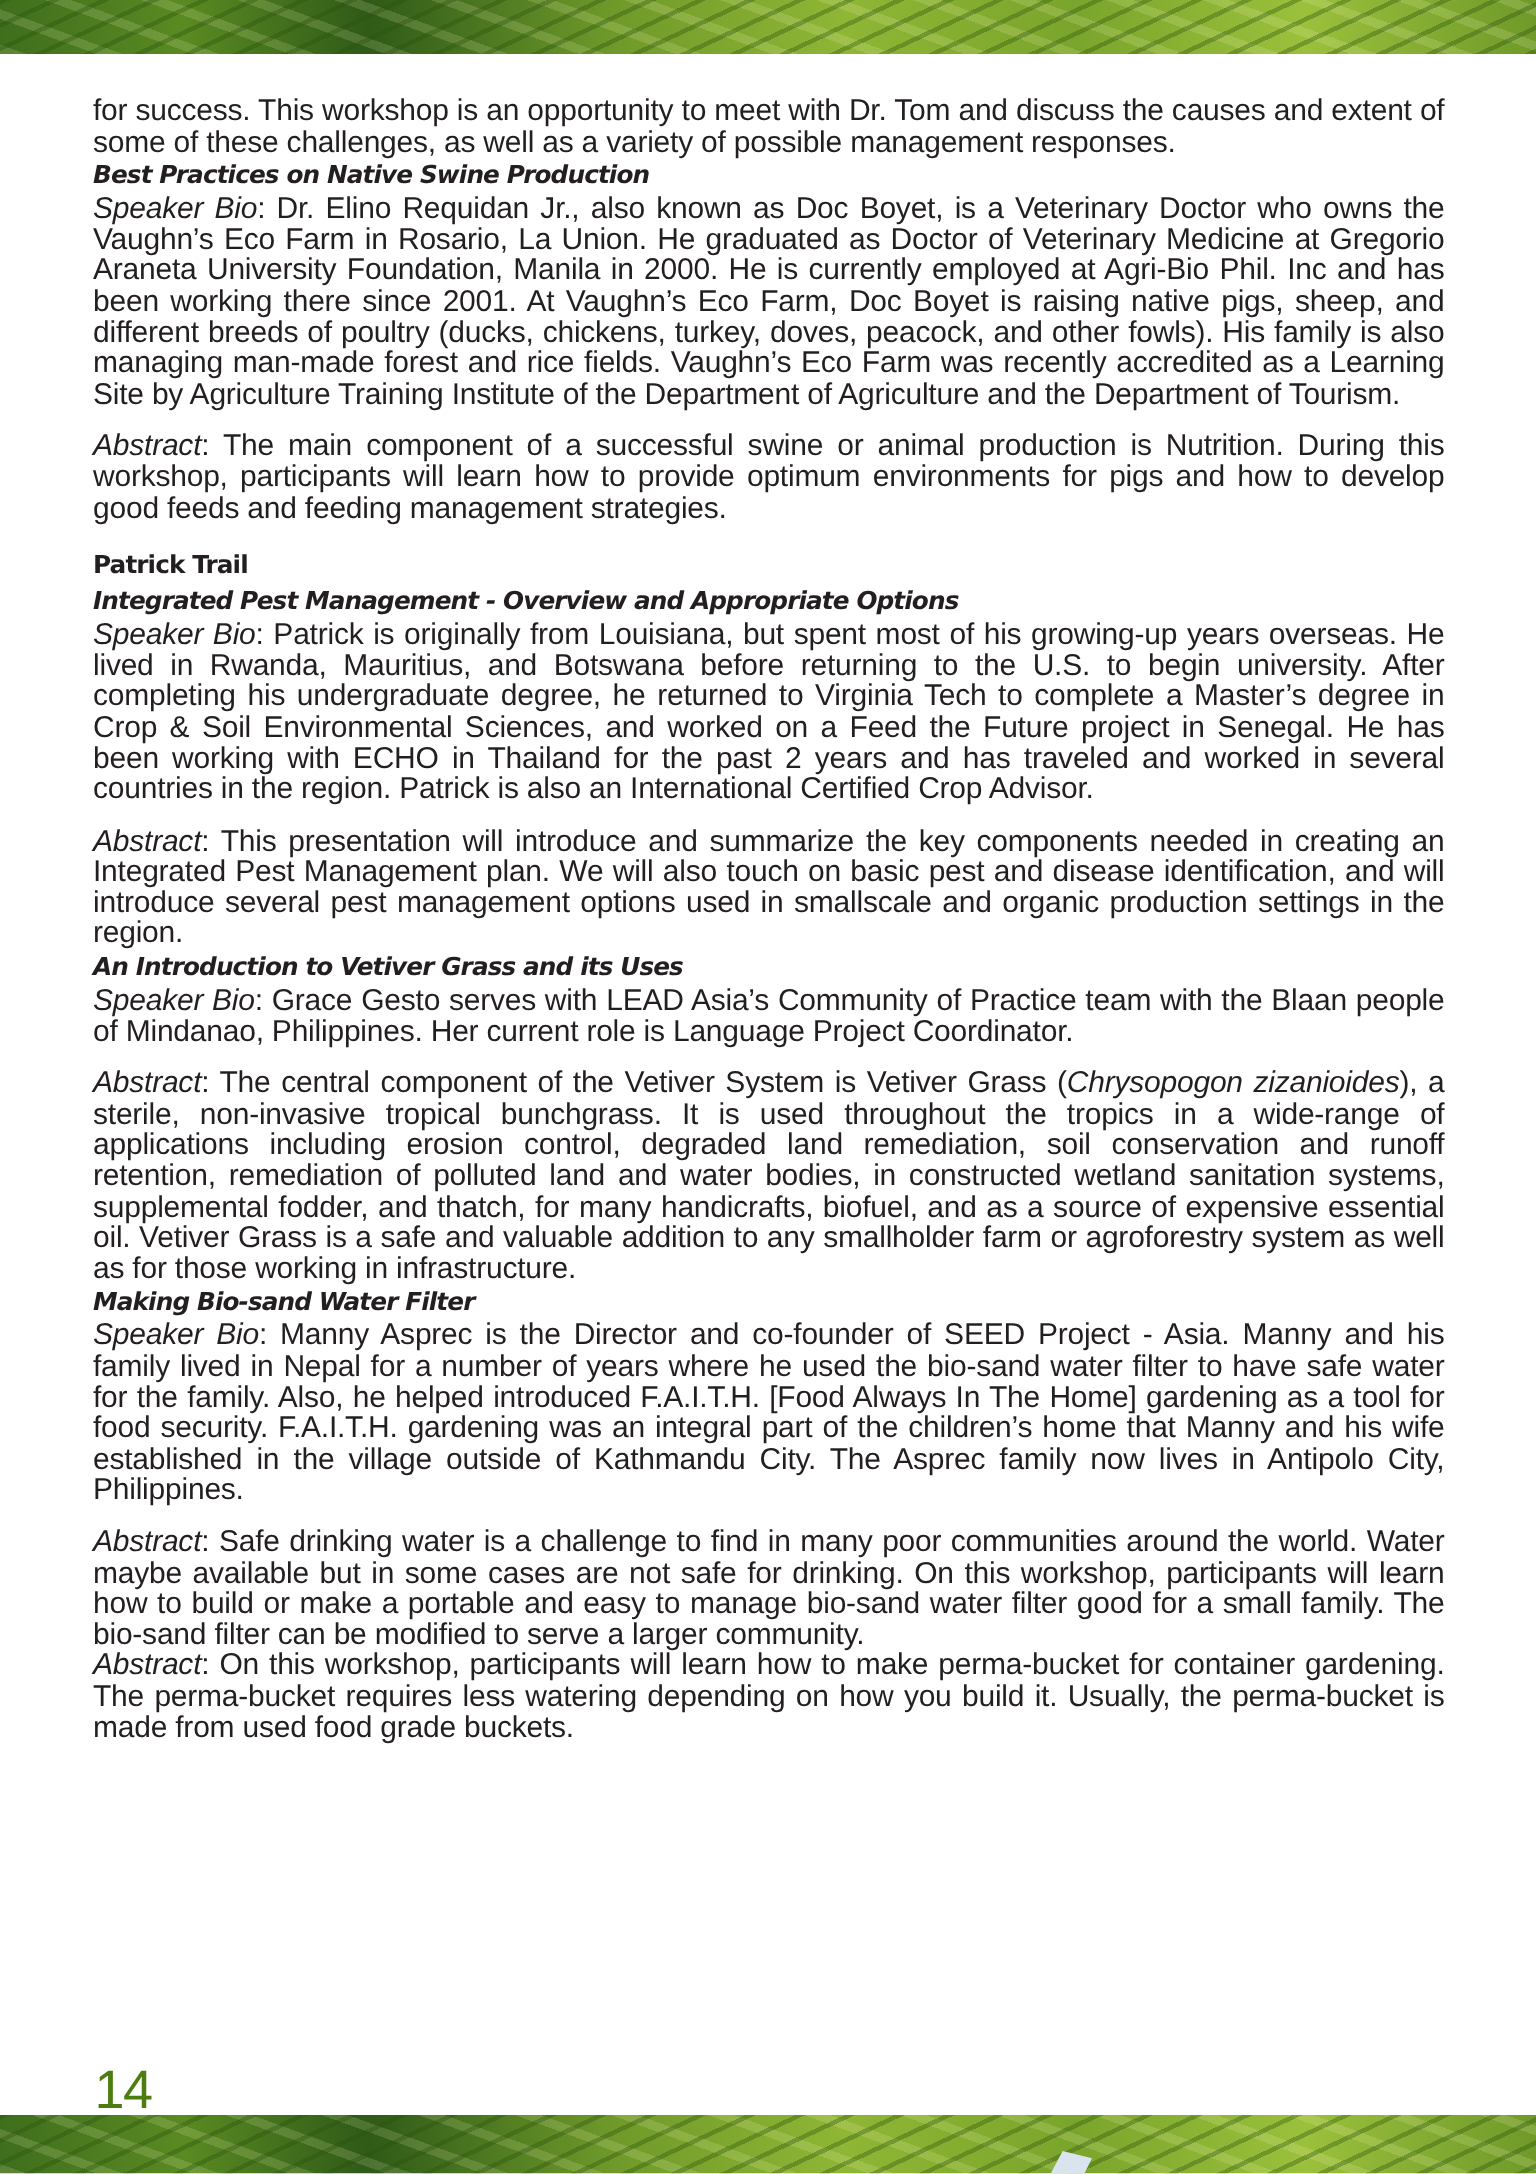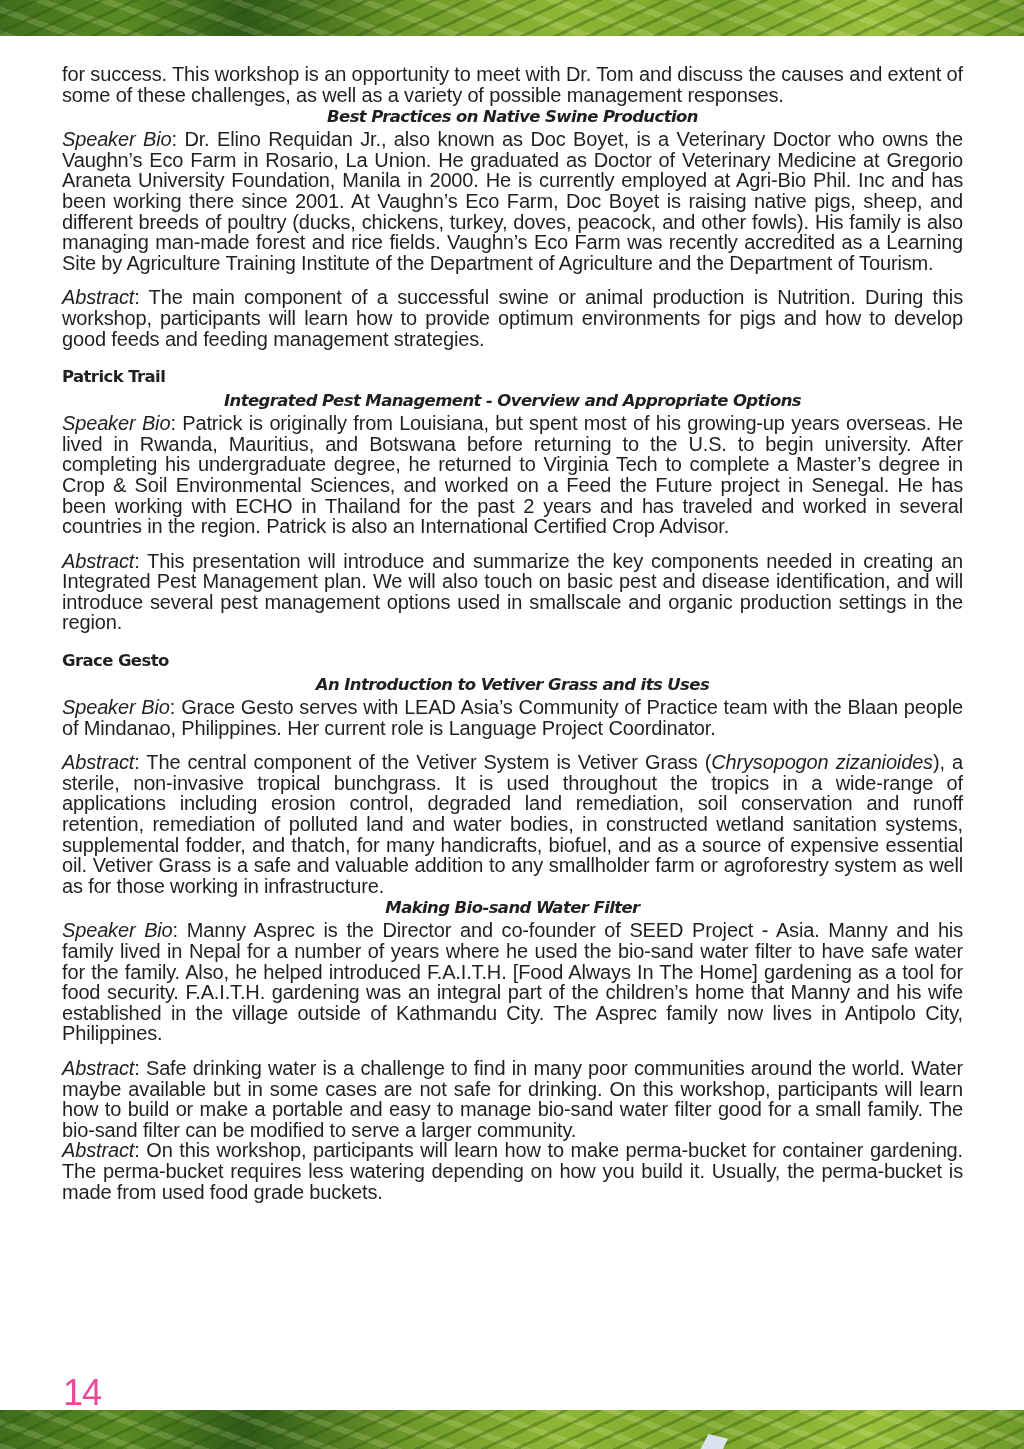--- a/index.html
+++ b/index.html
@@ -29,28 +29,28 @@
     letter-spacing: -0.15px;
   }
   p.body .lead { font-style: italic; }
   p.gap { margin-top: 14px; }
   .name {
     font-family: "DejaVu Sans", sans-serif; font-weight: bold;
     font-size: 16.5px; line-height: 24px; margin-top: 16px; letter-spacing: -0.6px;
   }
   .title {
     font-family: "DejaVu Sans", sans-serif; font-weight: bold; font-style: italic;
-    font-size: 16.5px; line-height: 24px; letter-spacing: -0.6px; text-align: center;
+    font-size: 16.5px; line-height: 24px; letter-spacing: -0.6px;
   }
   .title.solo { margin-top: 16px; }
   .after-title { margin-top: 12px; }
   .page-number {
     position: absolute; left: 63px; top: 1373px;
     font-family: "Liberation Sans", sans-serif; font-size: 36px; line-height: 40px;
-    color: #ec4899; letter-spacing: -1px;
+    color: #4d7c0f; letter-spacing: -1px;
   }
 </style>
 </head>
 <body>
 
 <div class="banner banner-top"></div>
 
 <div class="content">
 
   <p class="body">for success. This workshop is an opportunity to meet with Dr. Tom and discuss the causes and extent of some of these challenges, as well as a variety of possible management responses.</p>
@@ -62,21 +62,20 @@
   </section>
 
   <section>
     <div class="name">Patrick Trail</div>
     <div class="title">Integrated Pest Management - Overview and Appropriate Options</div>
     <p class="body after-title"><span class="lead">Speaker Bio</span><span>: Patrick is originally from Louisiana, but spent most of his growing-up years overseas. He lived in Rwanda, Mauritius, and Botswana before returning to the U.S. to begin university. After completing his undergraduate degree, he returned to Virginia Tech to complete a Master’s degree in Crop &amp; Soil Environmental Sciences, and worked on a Feed the Future project in Senegal. He has been working with ECHO in Thailand for the past 2 years and has traveled and worked in several countries in the region. Patrick is also an International Certified Crop Advisor.</span></p>
     <p class="body gap"><span class="lead">Abstract</span><span>: This presentation will introduce and summarize the key components needed in creating an Integrated Pest Management plan. We will also touch on basic pest and disease identification, and will introduce several pest management options used in smallscale and organic production settings in the region.</span></p>
   </section>
 
   <section>
-    <div class="name">Grace Gesto</div>
     <div class="title">An Introduction to Vetiver Grass and its Uses</div>
     <p class="body after-title"><span class="lead">Speaker Bio</span><span>: Grace Gesto serves with LEAD Asia’s Community of Practice team with the Blaan people of Mindanao, Philippines.  Her current role is Language Project Coordinator.</span></p>
     <p class="body gap"><span class="lead">Abstract</span><span>: The central component of the Vetiver System is Vetiver Grass (</span><span class="lead">Chrysopogon zizanioides</span><span>), a sterile, non-invasive tropical bunchgrass.  It is used throughout the tropics in a wide-range of applications including erosion control, degraded land remediation, soil conservation and runoff retention, remediation of polluted land and water bodies, in constructed wetland sanitation systems, supplemental fodder, and thatch, for many handicrafts, biofuel, and as a source of expensive essential oil.  Vetiver Grass is a safe and valuable addition to any smallholder farm or agroforestry system as well as for those working in infrastructure.</span></p>
   </section>
 
   <section>
     <div class="title">Making Bio-sand Water Filter</div>
     <p class="body after-title"><span class="lead">Speaker Bio</span><span>: Manny Asprec is the Director and co-founder of SEED Project - Asia. Manny and his family lived in Nepal for a number of years where he used the bio-sand water filter to have safe water for the family. Also, he helped introduced F.A.I.T.H. [Food Always In The Home] gardening as a tool for food security. F.A.I.T.H.  gardening was an integral part of the children’s home that Manny and his wife established in the village outside of Kathmandu City. The Asprec family now lives in Antipolo City, Philippines.</span></p>
     <p class="body gap"><span class="lead">Abstract</span><span>: Safe drinking water is a challenge to find in many poor communities around the world. Water maybe available but in some cases are not safe for drinking. On this workshop, participants will learn how to build or make a portable and easy to manage bio-sand water filter good for a small family. The bio-sand filter can be modified to serve a larger community.</span></p>
   </section>

